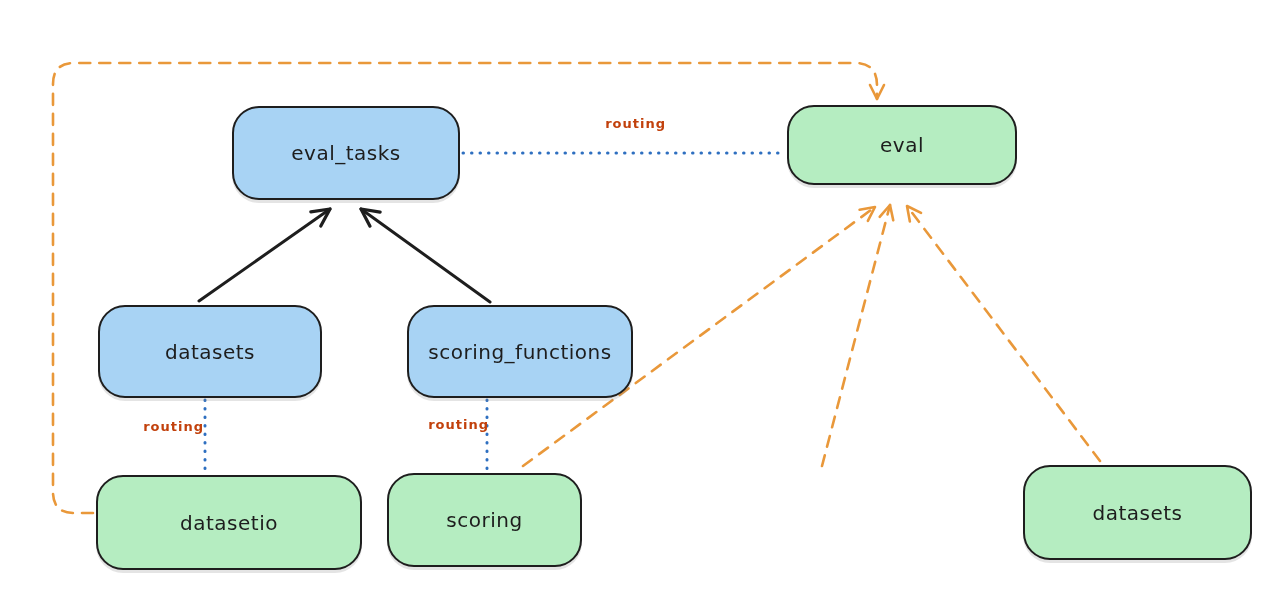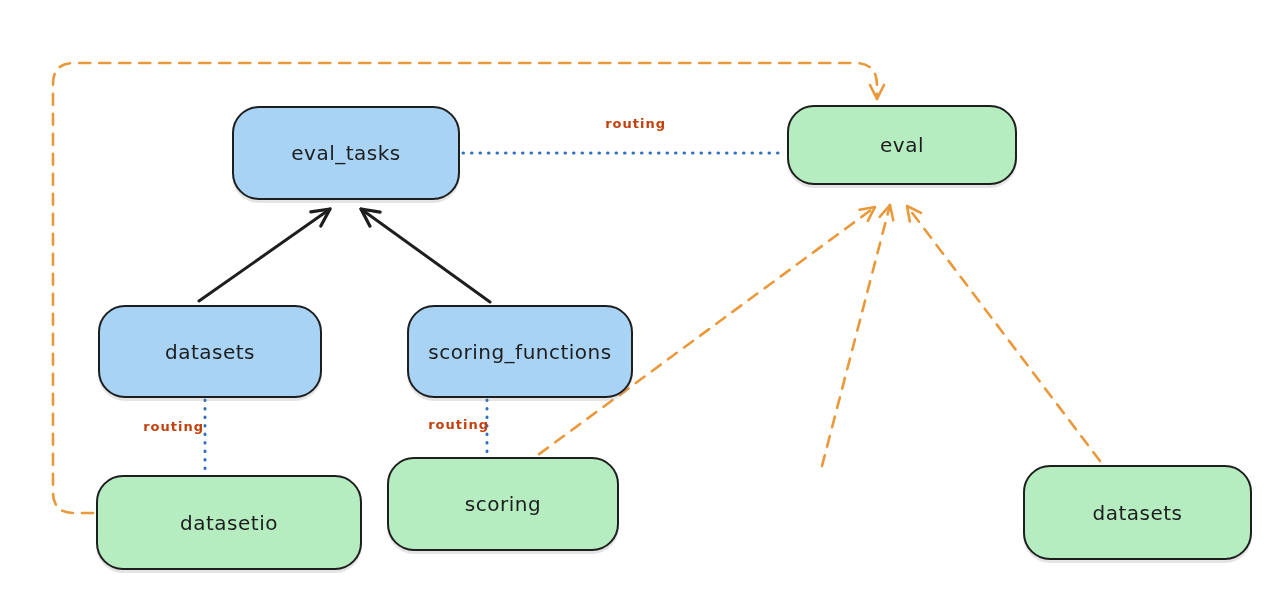--- a/index.html
+++ b/index.html
@@ -22,21 +22,21 @@
   .edge-label{
     position:absolute;color:#c2410c;font-weight:bold;font-size:13px;
     letter-spacing:1px;text-align:right;width:96px;white-space:nowrap;
   }
   
   #n-eval_tasks{left:232px;top:106px;width:228px;height:94px;}
   #n-eval{left:787px;top:105px;width:230px;height:80px;}
   #n-datasets{left:98px;top:305px;width:224px;height:93px;}
   #n-scoring_functions{left:382px;top:305px;width:226px;height:93px;margin-left:25px;}
   #n-datasetio{left:96px;top:475px;width:266px;height:95px;}
-  #n-scoring{left:387px;top:457px;width:232px;height:94px;}
+  #n-scoring{left:387px;top:473px;width:195px;height:94px;}
   #n-agents{left:708px;top:470px;width:234px;height:95px;}
   #n-inference{left:1023px;top:465px;width:229px;height:95px;}
   
   #el-top{left:570px;top:116px;}
   #el-left{left:108px;top:419px;}
   #el-mid{left:393px;top:417px;}
 </style>
 </head>
 <body>
 

